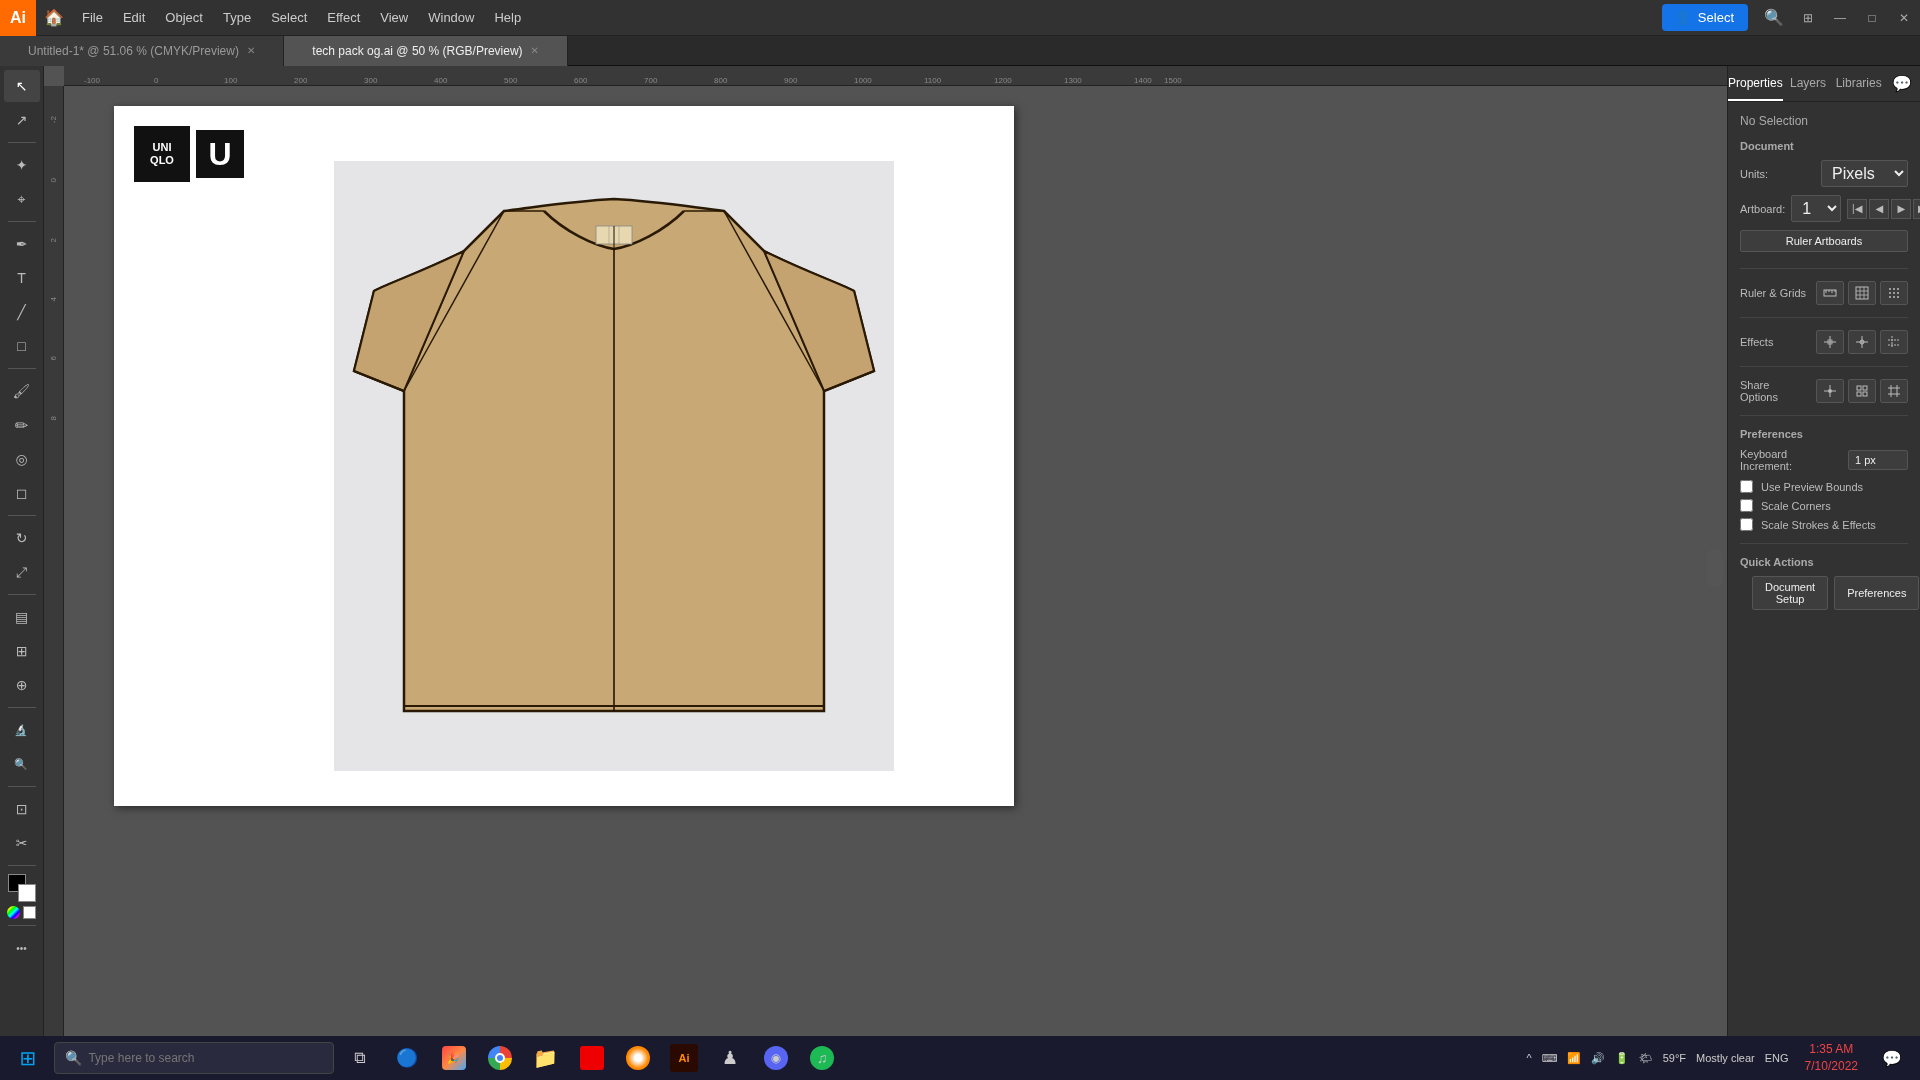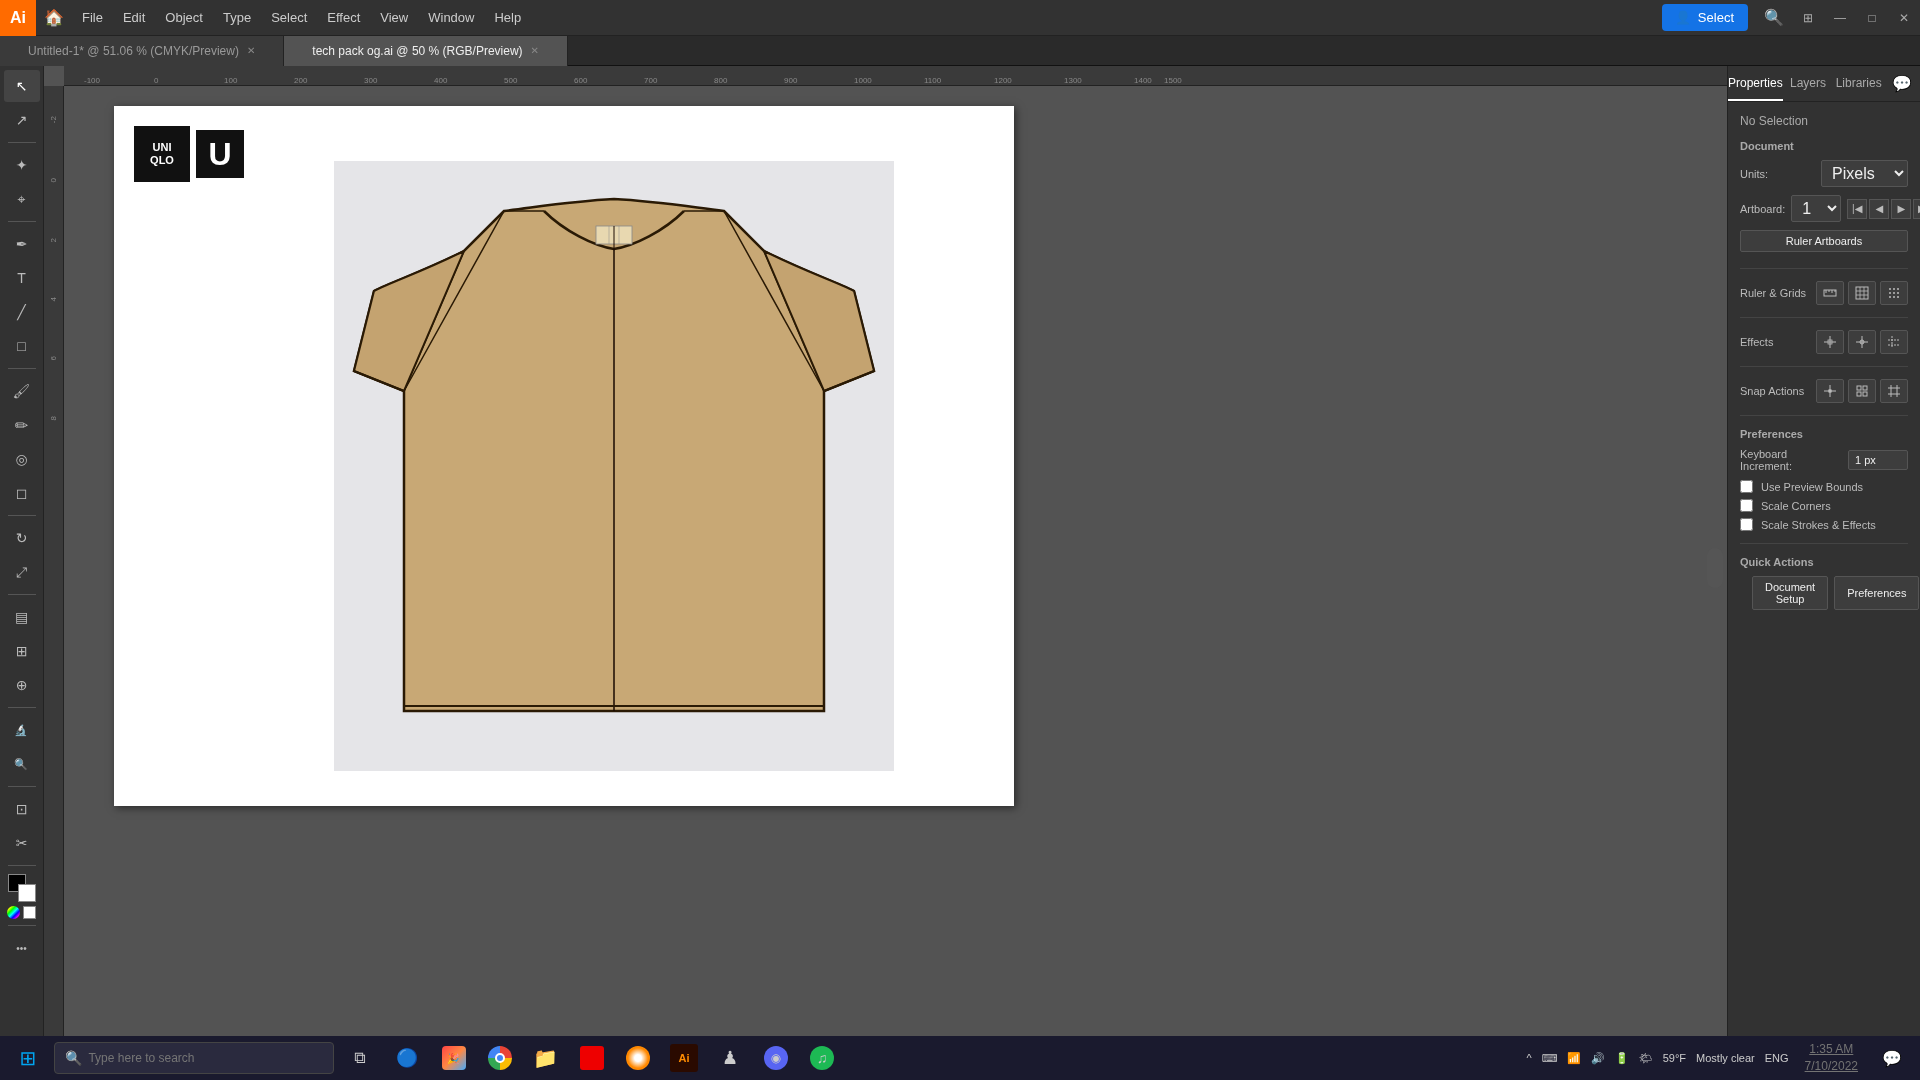--- a/index.html
+++ b/index.html
@@ -168,21 +168,21 @@
       background: transparent; border: none; color: #ccc; font-size: 12px; flex: 1; outline: none;
     }
     .taskbar-icons { display: flex; align-items: center; gap: 2px; }
     .taskbar-icon {
       width: 44px; height: 44px; display: flex; align-items: center; justify-content: center;
       cursor: pointer; font-size: 18px; border-radius: 4px;
     }
     .taskbar-spacer { flex: 1; }
     .taskbar-sys { display: flex; align-items: center; gap: 2px; }
     .sys-item { padding: 0 4px; font-size: 11px; color: #ccc; cursor: pointer; }
-    .taskbar-clock { text-align: center; font-size: 12px; color: #737373; padding: 0 8px; line-height: 1.4; text-decoration: underline; }
+    .taskbar-clock { text-align: center; font-size: 12px; color: #ef4444; padding: 0 8px; line-height: 1.4; }
 
     
     .no-selection { font-size: 12px; color: #aaa; margin-bottom: 12px; }
 
     
     #canvas-area { background: #535353; }
   </style>
 </head>
 <body>
 
@@ -493,21 +493,21 @@
               <line x1="1" y1="10" x2="13" y2="10" stroke="#bbb" stroke-width="1" stroke-dasharray="2,1"></line>
             </svg>
           </div>
         </div>
       </div>
 
       <div class="section-divider"></div>
 
       
       <div class="panel-row">
-        <span class="panel-label">Snap Actions</span>
+        <span class="panel-label">Share Options</span>
         <div class="icon-group">
           <div class="icon-btn">
             <svg width="14" height="14" viewBox="0 0 14 14">
               <line x1="1" y1="7" x2="5" y2="7" stroke="#bbb" stroke-width="1"></line>
               <line x1="7" y1="1" x2="7" y2="5" stroke="#bbb" stroke-width="1"></line>
               <circle cx="7" cy="7" r="2" fill="#bbb"></circle>
               <line x1="9" y1="7" x2="13" y2="7" stroke="#bbb" stroke-width="1"></line>
               <line x1="7" y1="9" x2="7" y2="13" stroke="#bbb" stroke-width="1"></line>
             </svg>
           </div>

